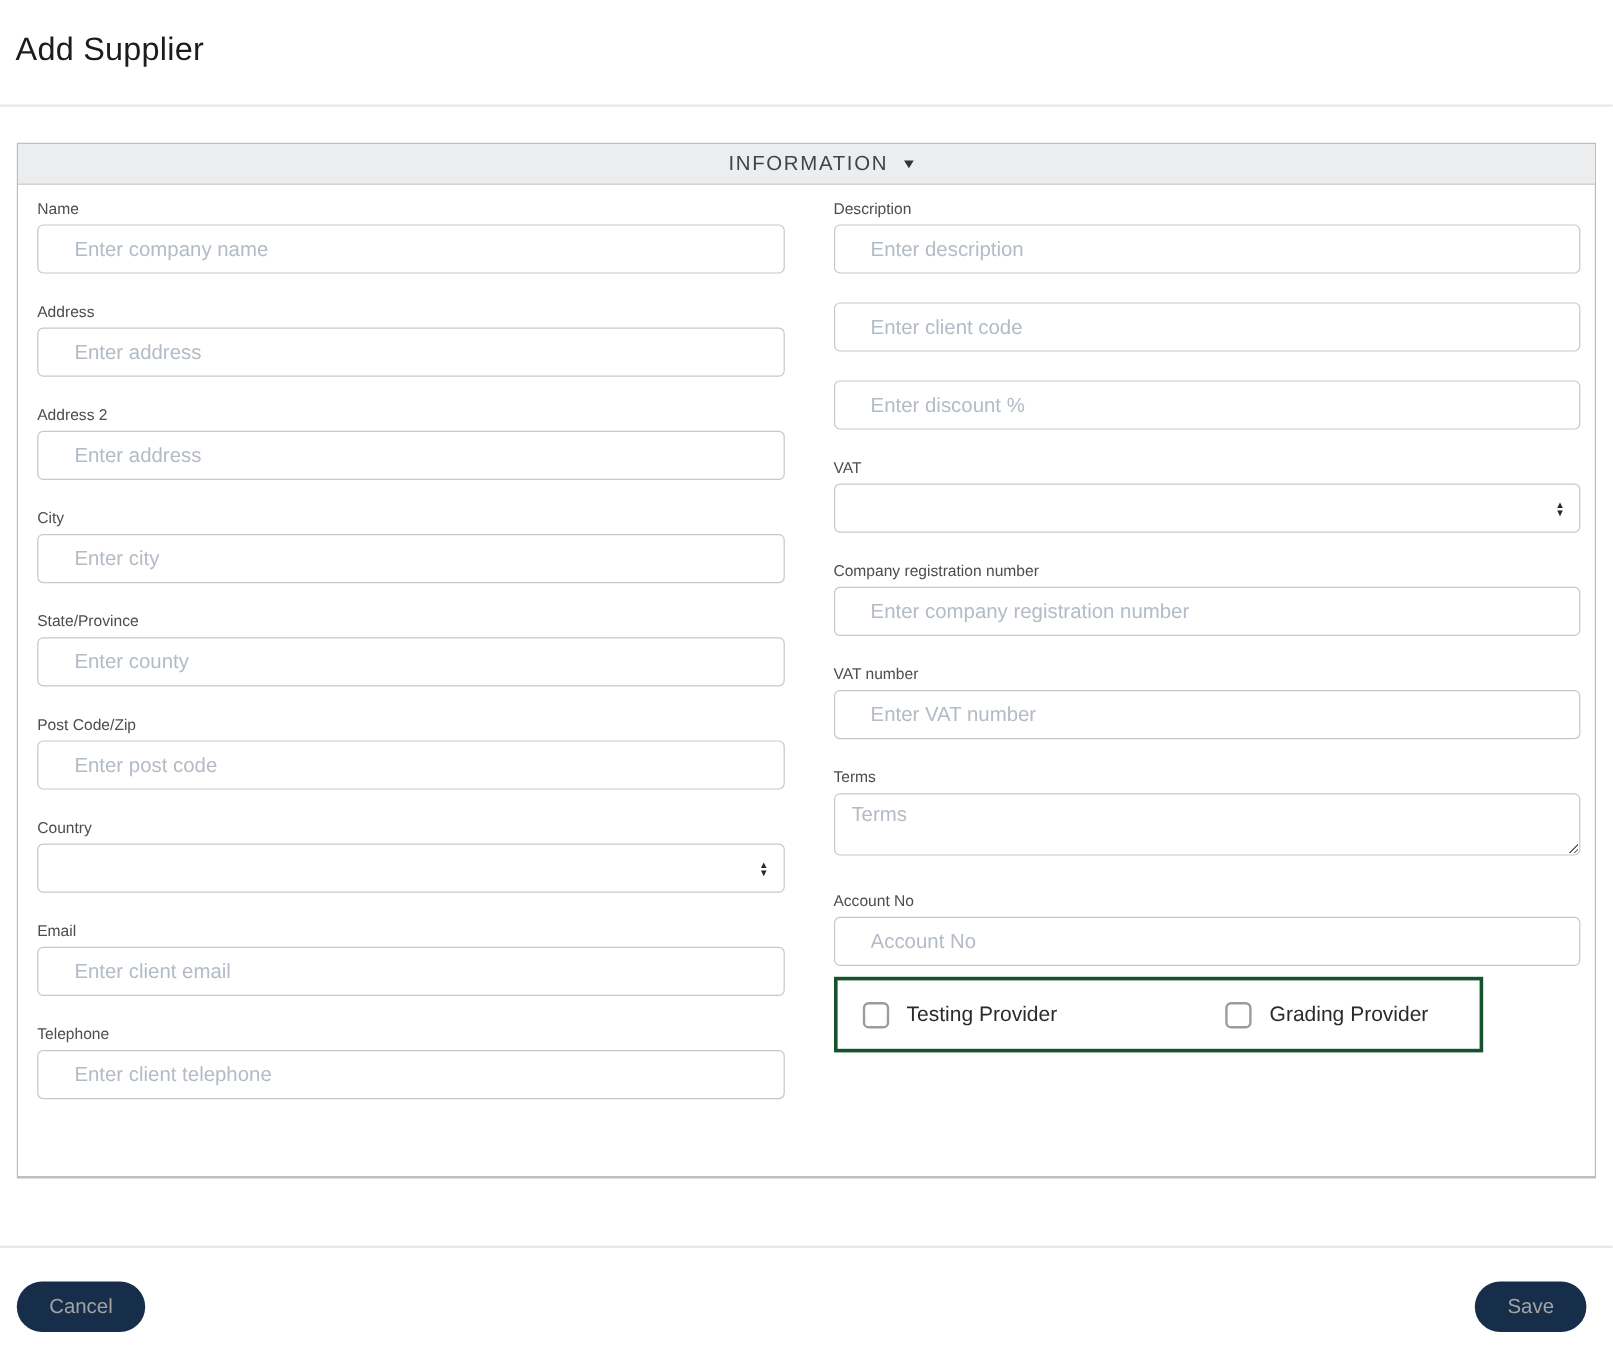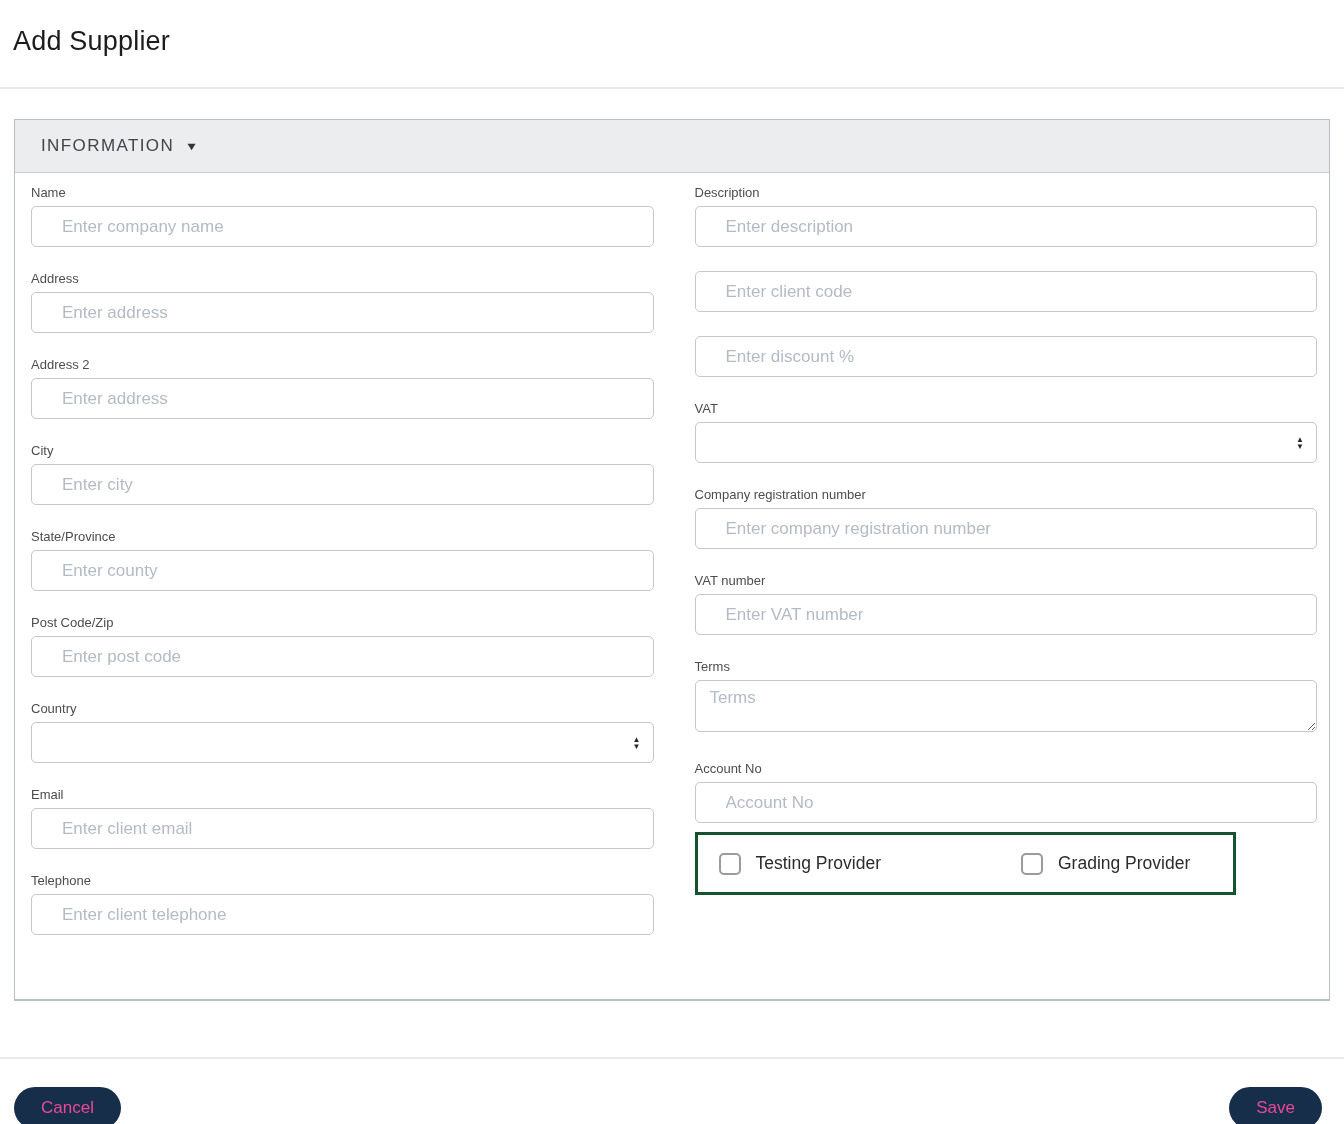--- a/index.html
+++ b/index.html
@@ -25,27 +25,28 @@
     margin-top: 29px;
   }
 
   .panel {
     margin: 30px 14px 0 14px;
     border: 1px solid #bcbfc2;
     border-bottom-width: 2px;
     background: #ffffff;
   }
   .panel-header {
-    height: 53px;
+    height: 34px;
     background: #ecedee;
     border-bottom: 1px solid #c9cbcd;
     display: flex;
     align-items: center;
     padding-left: 26px;
     cursor: pointer;
+    justify-content: center;
   }
   .section-title {
     font-size: 17px;
     color: #40454a;
     letter-spacing: 1.4px;
     font-weight: 400;
   }
   .caret {
     font-size: 11px;
     color: #303438;
@@ -138,21 +139,21 @@
     align-items: center;
     margin-top: 28px;
     padding: 0 22px 0 14px;
   }
   .pill-btn {
     height: 42px;
     padding: 0 27px;
     border: none;
     border-radius: 21px;
     background: #162e4a;
-    color: #ec4899;
+    color: #a3a3a3;
     font-family: "Liberation Sans", sans-serif;
     font-size: 17px;
     cursor: pointer;
   }
 </style>
 </head>
 <body>
 
 <div class="page">
 

